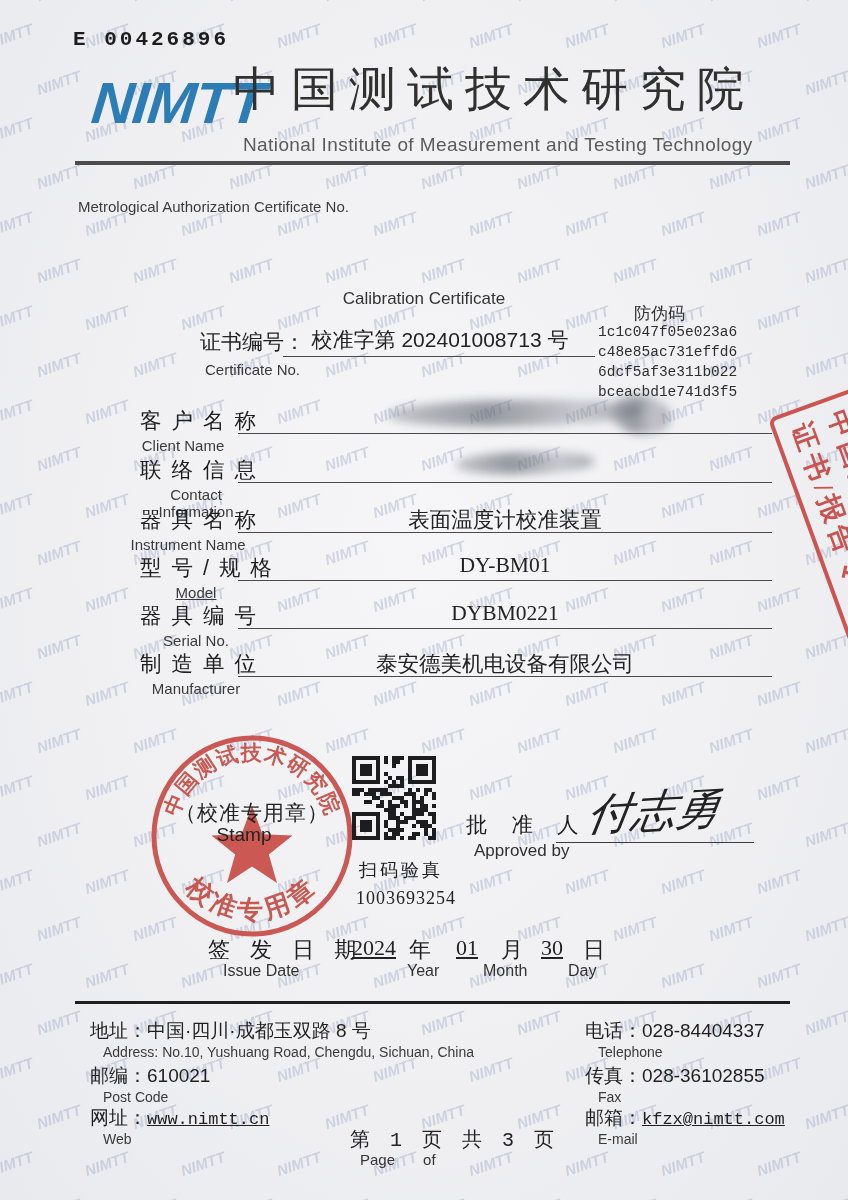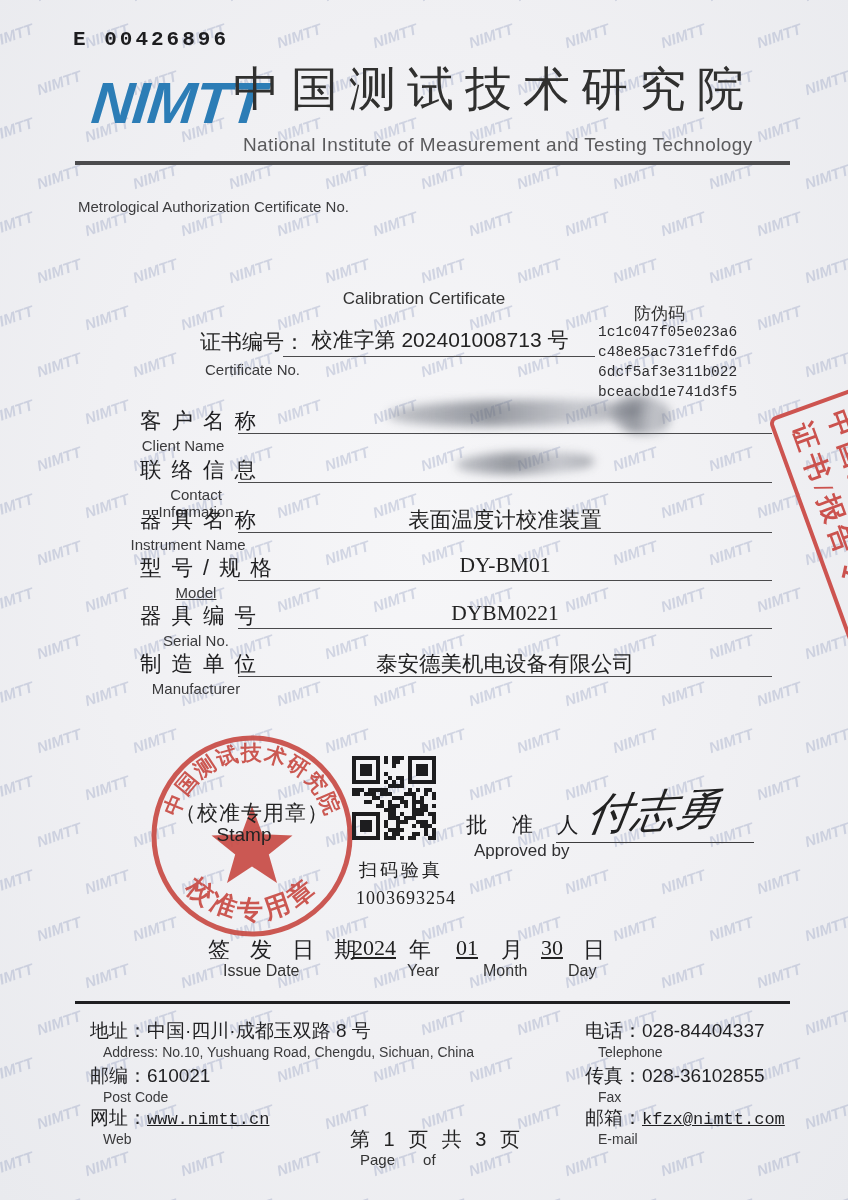--- a/index.html
+++ b/index.html
@@ -659,16 +659,16 @@
   <div class="abs nowrap" style="left:90px;top:1105px;"><span class="ft-cn">网址：</span><span class="ft-link">www.nimtt.cn</span></div>
   <div class="abs ft-en nowrap" style="left:90px;top:1131px;">Web</div>
 
   <div class="abs ft-cn nowrap" style="left:585px;top:1018px;">电话：028-84404337</div>
   <div class="abs ft-en nowrap" style="left:585px;top:1044px;">Telephone</div>
   <div class="abs ft-cn nowrap" style="left:585px;top:1063px;">传真：028-36102855</div>
   <div class="abs ft-en nowrap" style="left:585px;top:1089px;">Fax</div>
   <div class="abs nowrap" style="left:585px;top:1105px;"><span class="ft-cn">邮箱：</span><span class="ft-link">kfzx@nimtt.com</span></div>
   <div class="abs ft-en nowrap" style="left:585px;top:1131px;">E-mail</div>
 
-  <div class="abs pg-cn nowrap" style="left:350px;top:1126px;">第 1 页 共 3 页</div>
+  <div class="abs pg-cn nowrap" style="left:350px;top:1126px;font-family:Liberation Mono, monospace;">第 1 页 共 3 页</div>
   <div class="abs pg-en nowrap" style="left:360px;top:1151px;"><span>Page</span><span style="display:inline-block;width:28px;"></span><span>of</span></div>
 
 </div>
 
 </body></html>

